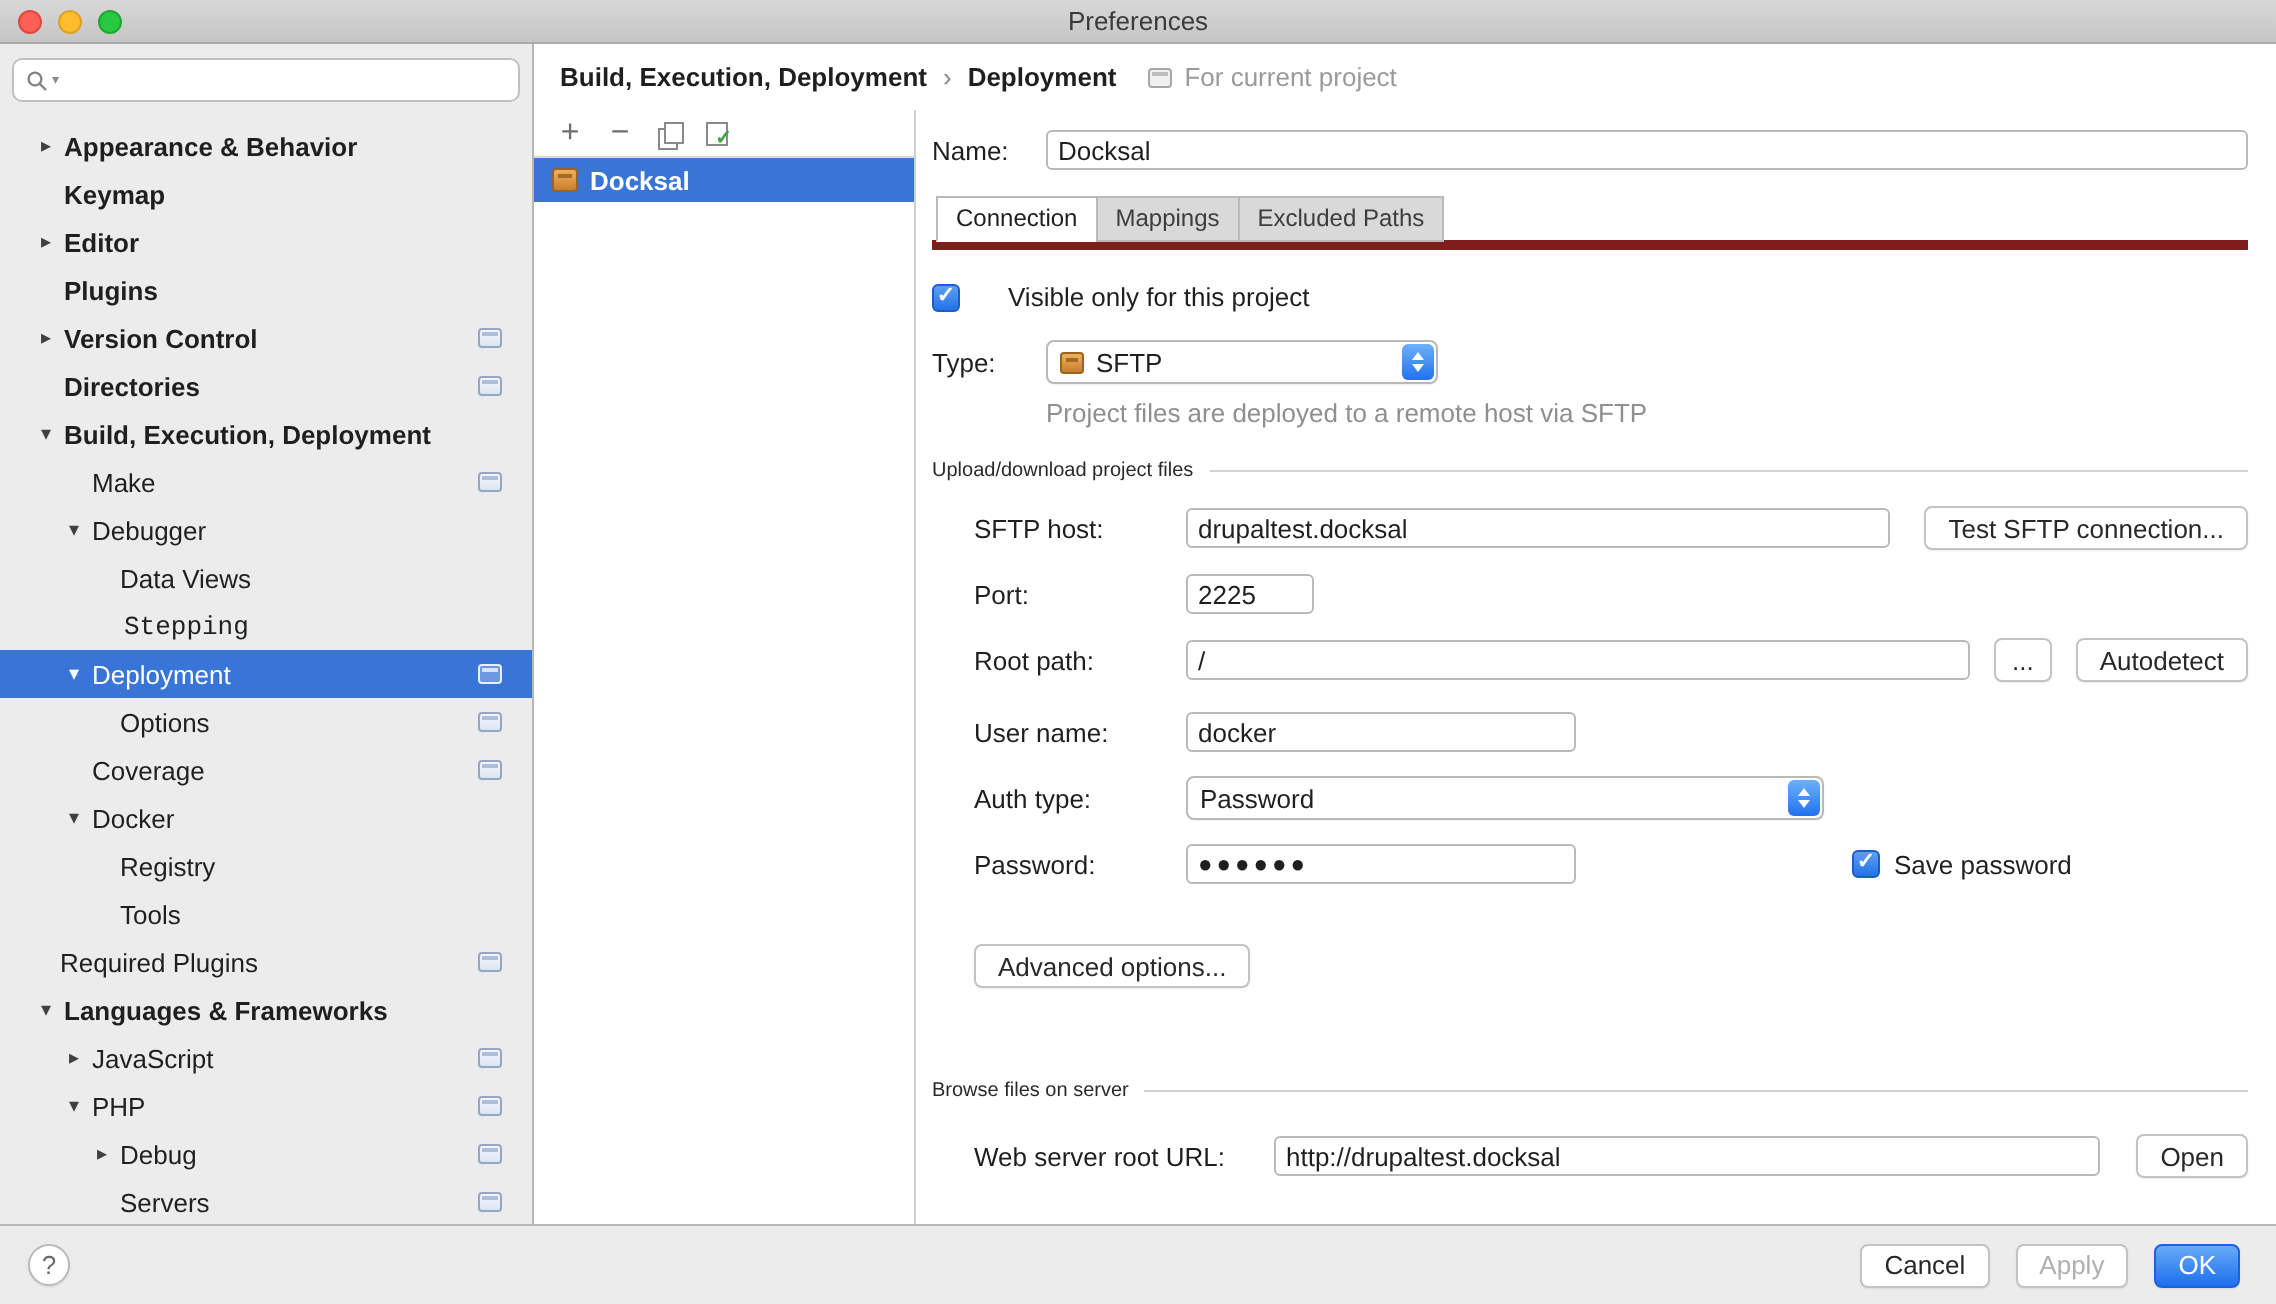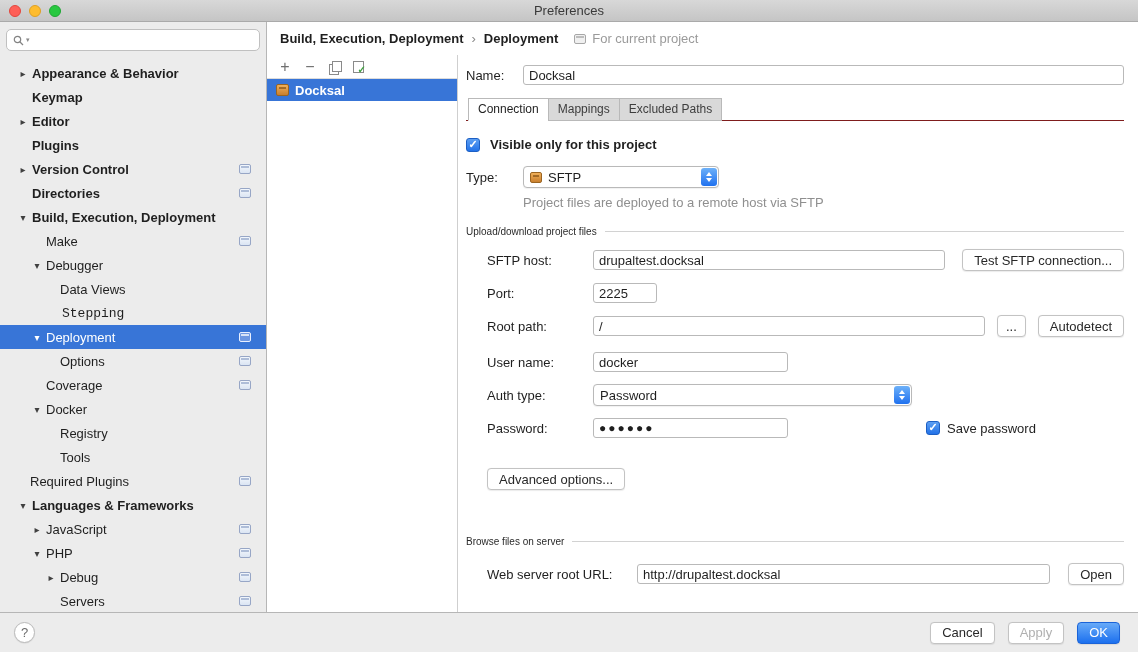--- a/index.html
+++ b/index.html
@@ -93,25 +93,25 @@
   .ml12 { margin-left:12px; } .ml18 { margin-left:18px; }
 
   .btn { height:22px; display:inline-flex; align-items:center; justify-content:center;
     background:#fff; border:1px solid #c3c3c3; border-radius:4px; padding:0 11px;
     font-family:inherit; font-size:13px; color:#282828; box-shadow:0 0.5px 1px rgba(0,0,0,.08); cursor:default; }
   .btn.sm { padding:0 8px; }
   .btn.primary { background:linear-gradient(#67aaf8,#1c70ee); border-color:#1a63d8; color:#fff; }
   .btn.disabled { color:#b0b0b0; }
 
   
-  .tabbar { display:flex; align-items:flex-end; margin-top:13px; border-bottom:1px solid #7f1d1d; padding-left:2px; }
+  .tabbar { display:flex; align-items:flex-end; margin-top:13px; border-bottom:5px solid #7f1d1d; padding-left:2px; }
   .tab { font-size:12px; padding:3px 9px 4px 9px; background:#d9d9d9; border:1px solid #b9b9b9; margin-left:-1px; margin-bottom:-1px; color:#3d3d3d; }
   .tab.active { background:#fff; border-bottom-color:#fff; margin-left:0; color:#1f1f1f; }
 
-  .cb-row { margin-top:16px; gap:10px;font-weight:bold; }
+  .cb-row { margin-top:16px; gap:24px; }
   .checkbox { width:14px; height:14px; flex:none; border-radius:3px;
     background:linear-gradient(#5d9ff2,var(--accent,#2272e8)); border:1px solid #1c5fc4;
     display:inline-flex; align-items:center; justify-content:center; }
   .checkbox::after { content:"\2713"; color:#fff; font-size:11px; font-weight:bold; line-height:1; margin-top:-1px; }
   .type-row { margin-top:14px; }
   .select { height:22px; border:1px solid #b9b9b9; border-radius:4px; background:#fff;
     display:flex; align-items:center; padding:0 0 0 6px; gap:6px; box-shadow:0 0.5px 1px rgba(0,0,0,.06); }
   .w196 { width:196px; } .w319 { width:319px; }
   .sel-val { font-size:13px; }
   .stepper { margin-left:auto; width:16px; height:18px; margin-right:1px; border-radius:3px;

